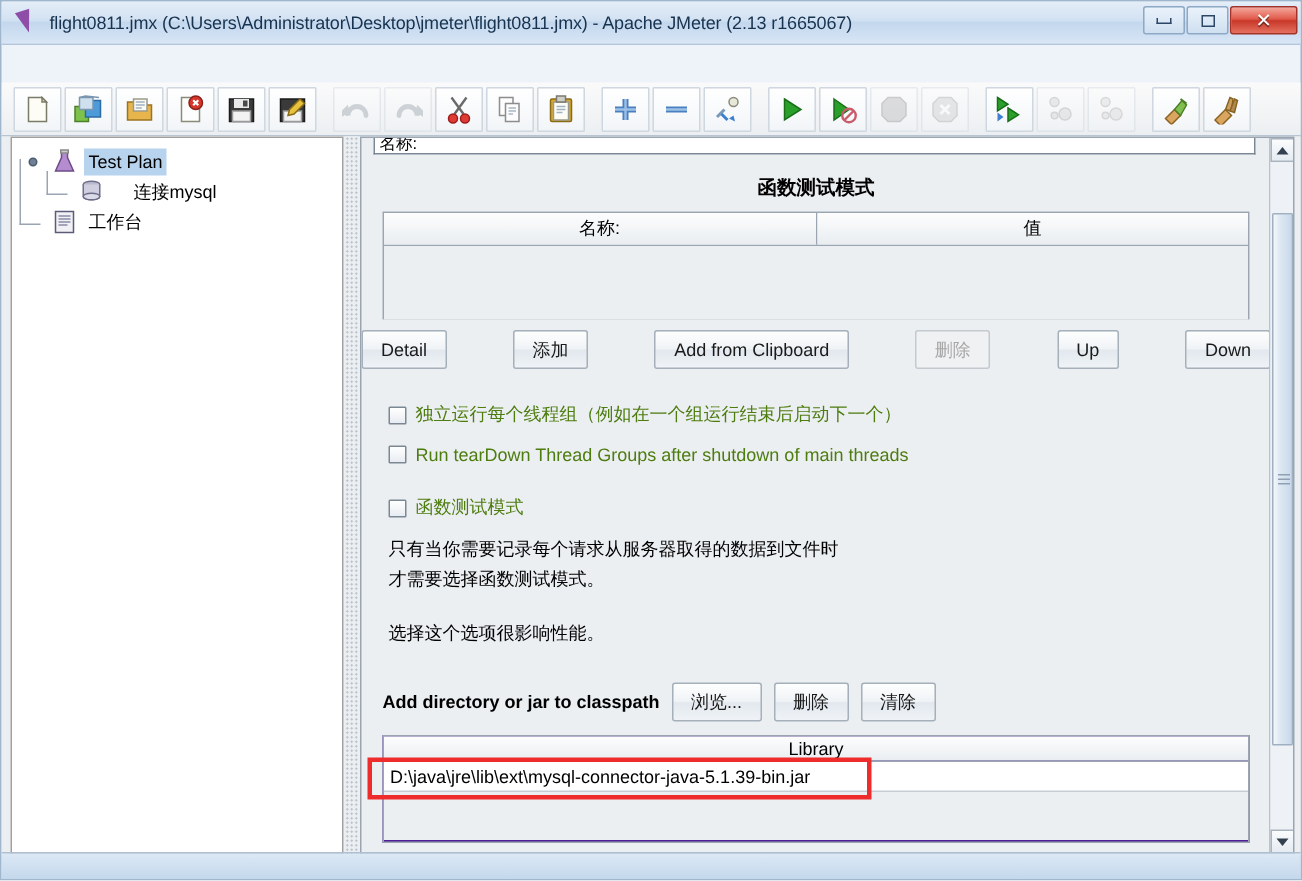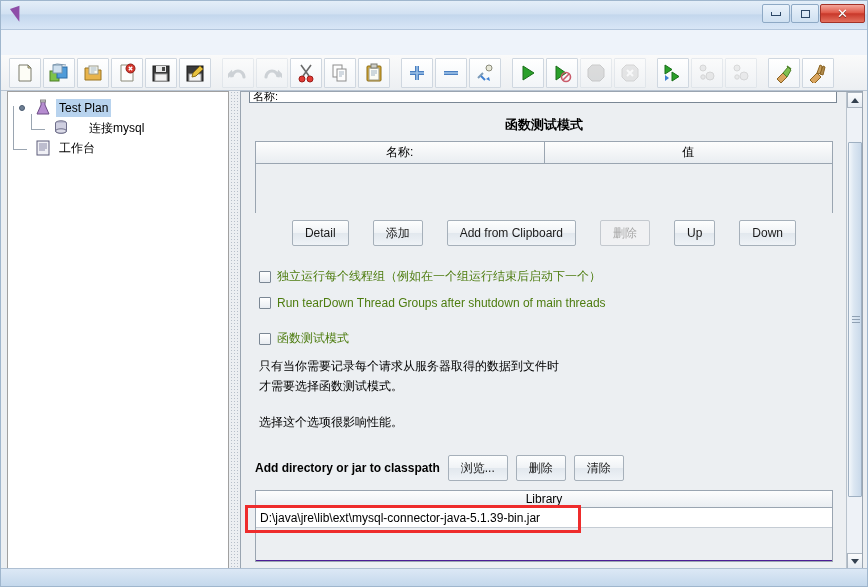--- a/index.html
+++ b/index.html
@@ -170,21 +170,21 @@
   .udv-th {
     flex: 1; display: flex; align-items: center; justify-content: center;
     font-size: 12px; color: #000;
     background: linear-gradient(to bottom, #fdfdfd, #e9edf1);
   }
   .udv-th:first-child { border-right: 1px solid #9aa5b1; }
   .udv-body { height: 49px; background: #eceff2; }
 
   .btn-row {
     position: absolute; left: 0; top: 128px; width: 606px;
-    display: flex; justify-content: center; gap: 24px;
+    display: flex; justify-content: space-between; gap: 24px;
   }
   .jbtn {
     height: 26px; padding: 0 12px;
     border: 1px solid #a6b0ba;
     background: linear-gradient(to bottom, #fdfefe 0%, #f0f3f6 48%, #e2e8ee 52%, #eff3f7 100%);
     font-size: 12px; color: #1a1a1a;
     display: flex; align-items: center; justify-content: center;
     border-radius: 2px;
     white-space: nowrap;
   }
@@ -267,20 +267,21 @@
 </style>
 </head>
 <body>
 
 <div class="window">
 
   <div class="titlebar">
     <div class="title-icon">
       <div class="flask"></div>
     </div>
+    <div class="title-text">flight0811.jmx (C:\Users\Administrator\Desktop\jmeter\flight0811.jmx) - Apache JMeter (2.13 r1665067)</div>
     <div class="win-buttons">
       <div class="win-btn">
         <div class="gl-min"></div>
       </div>
       <div class="win-btn">
         <div class="gl-max"></div>
       </div>
       <div class="win-btn close">
         <span class="gl-close">✕</span>
       </div>

